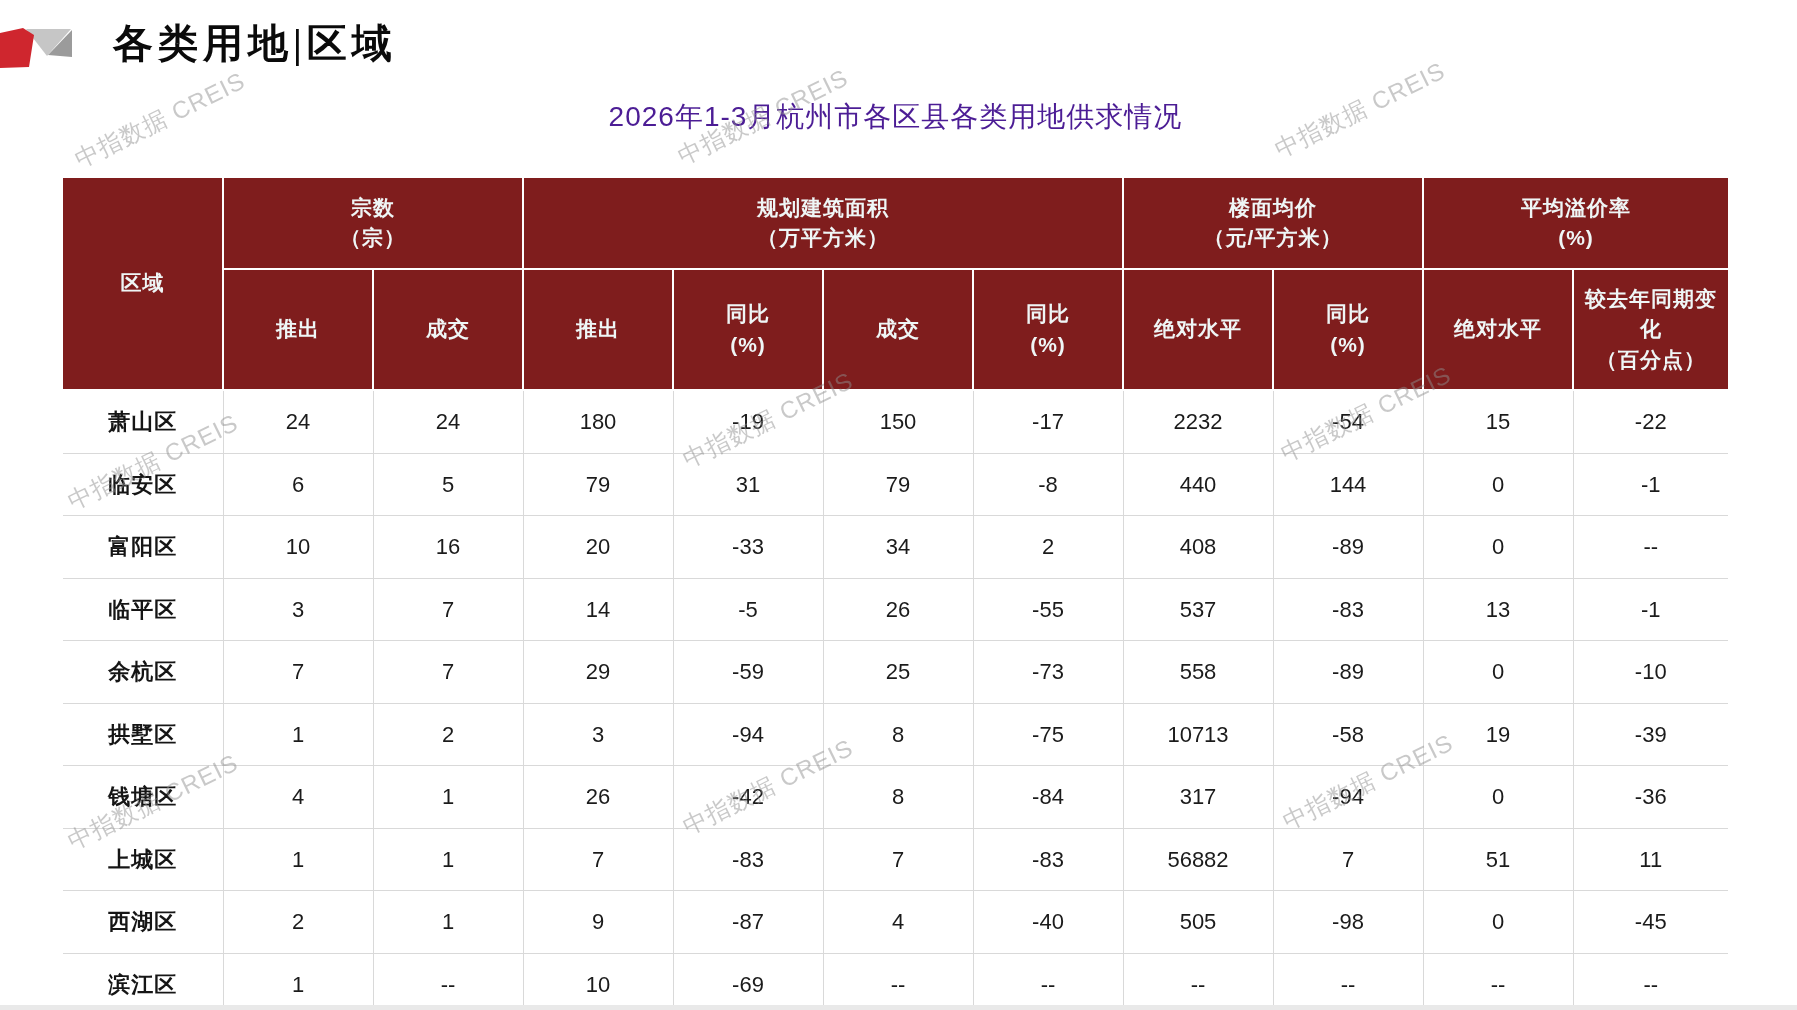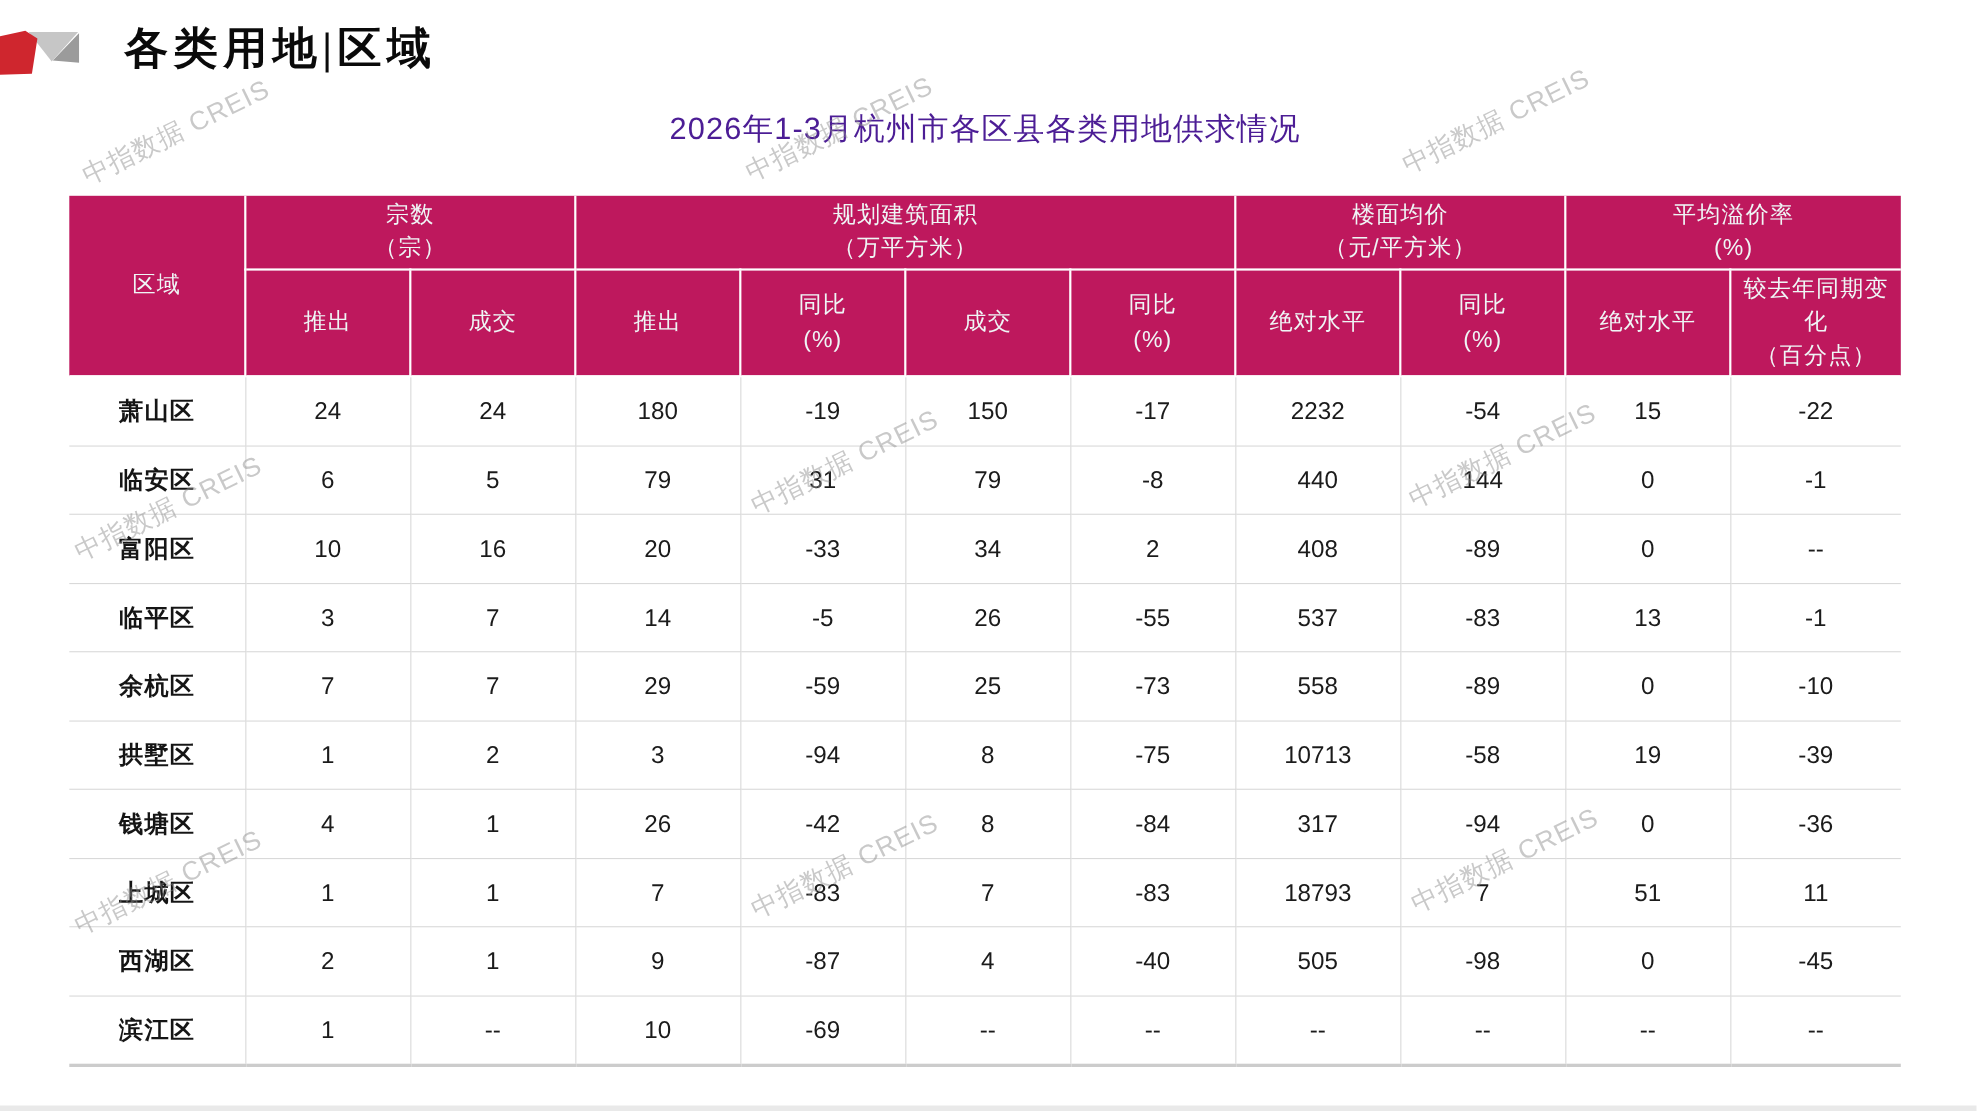--- a/index.html
+++ b/index.html
@@ -36,28 +36,28 @@
   }
 
   
   table.data-table {
     position:absolute; left:63px; top:178px;
     width:1665px;
     border-collapse:collapse;
     table-layout:fixed;
   }
   .data-table thead th {
-    background:#be185d;
+    background:#7f1d1d;
     color:#eff6f6;
-    font-weight:400;
+    font-weight:700;
     font-size:21px;
     line-height:1.45;
     border:2px solid #ffffff;
     white-space:pre-line;
-    padding:2px 4px;
+    padding:14px 4px;
     text-align:center;
     letter-spacing:1px;
   }
   .data-table thead tr.group-row th { height:62px; }
   .data-table thead tr.sub-row th { height:80px; }
   .data-table thead tr:first-child th { border-top:none; }
   .data-table thead th:first-child { border-left:none;margin-top:34px; }
   .data-table thead th:last-child { border-right:none; }
 
   .data-table tbody th,
@@ -254,21 +254,21 @@
         <td>-36</td>
       </tr>
       <tr>
         <th>上城区</th>
         <td>1</td>
         <td>1</td>
         <td>7</td>
         <td>-83</td>
         <td>7</td>
         <td>-83</td>
-        <td>18793</td>
+        <td>56882</td>
         <td>7</td>
         <td>51</td>
         <td>11</td>
       </tr>
       <tr>
         <th>西湖区</th>
         <td>2</td>
         <td>1</td>
         <td>9</td>
         <td>-87</td>

